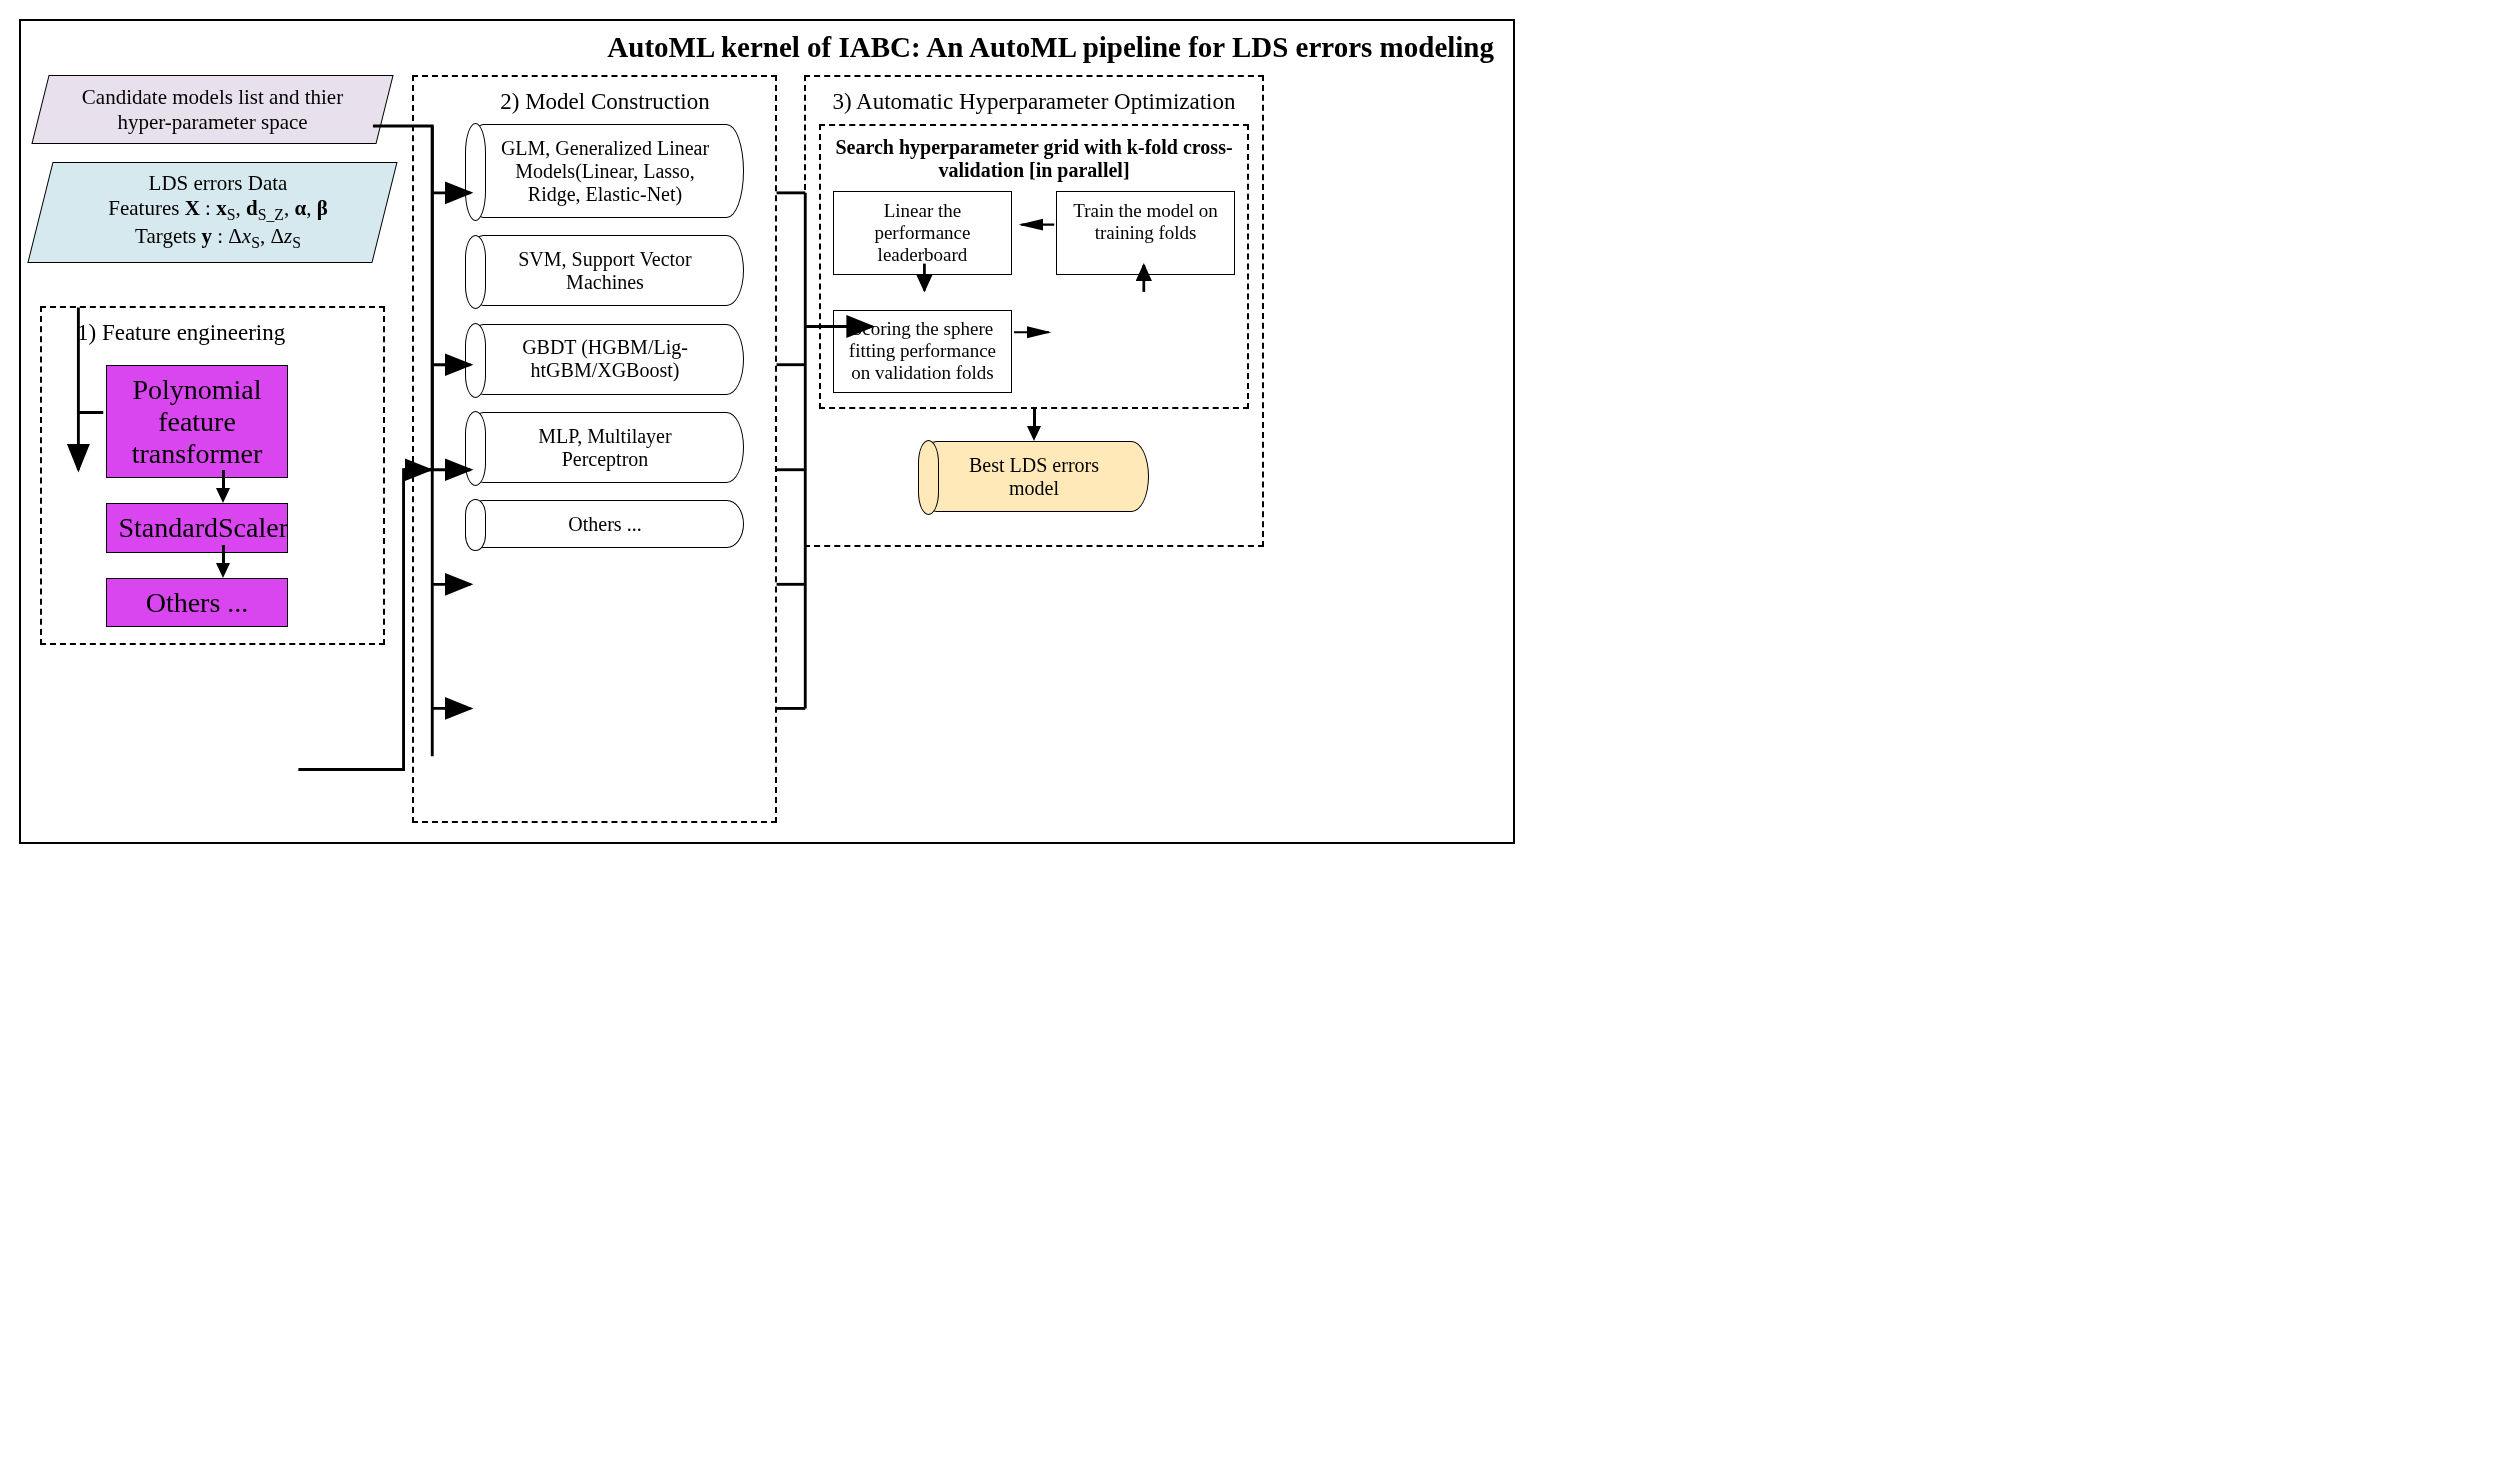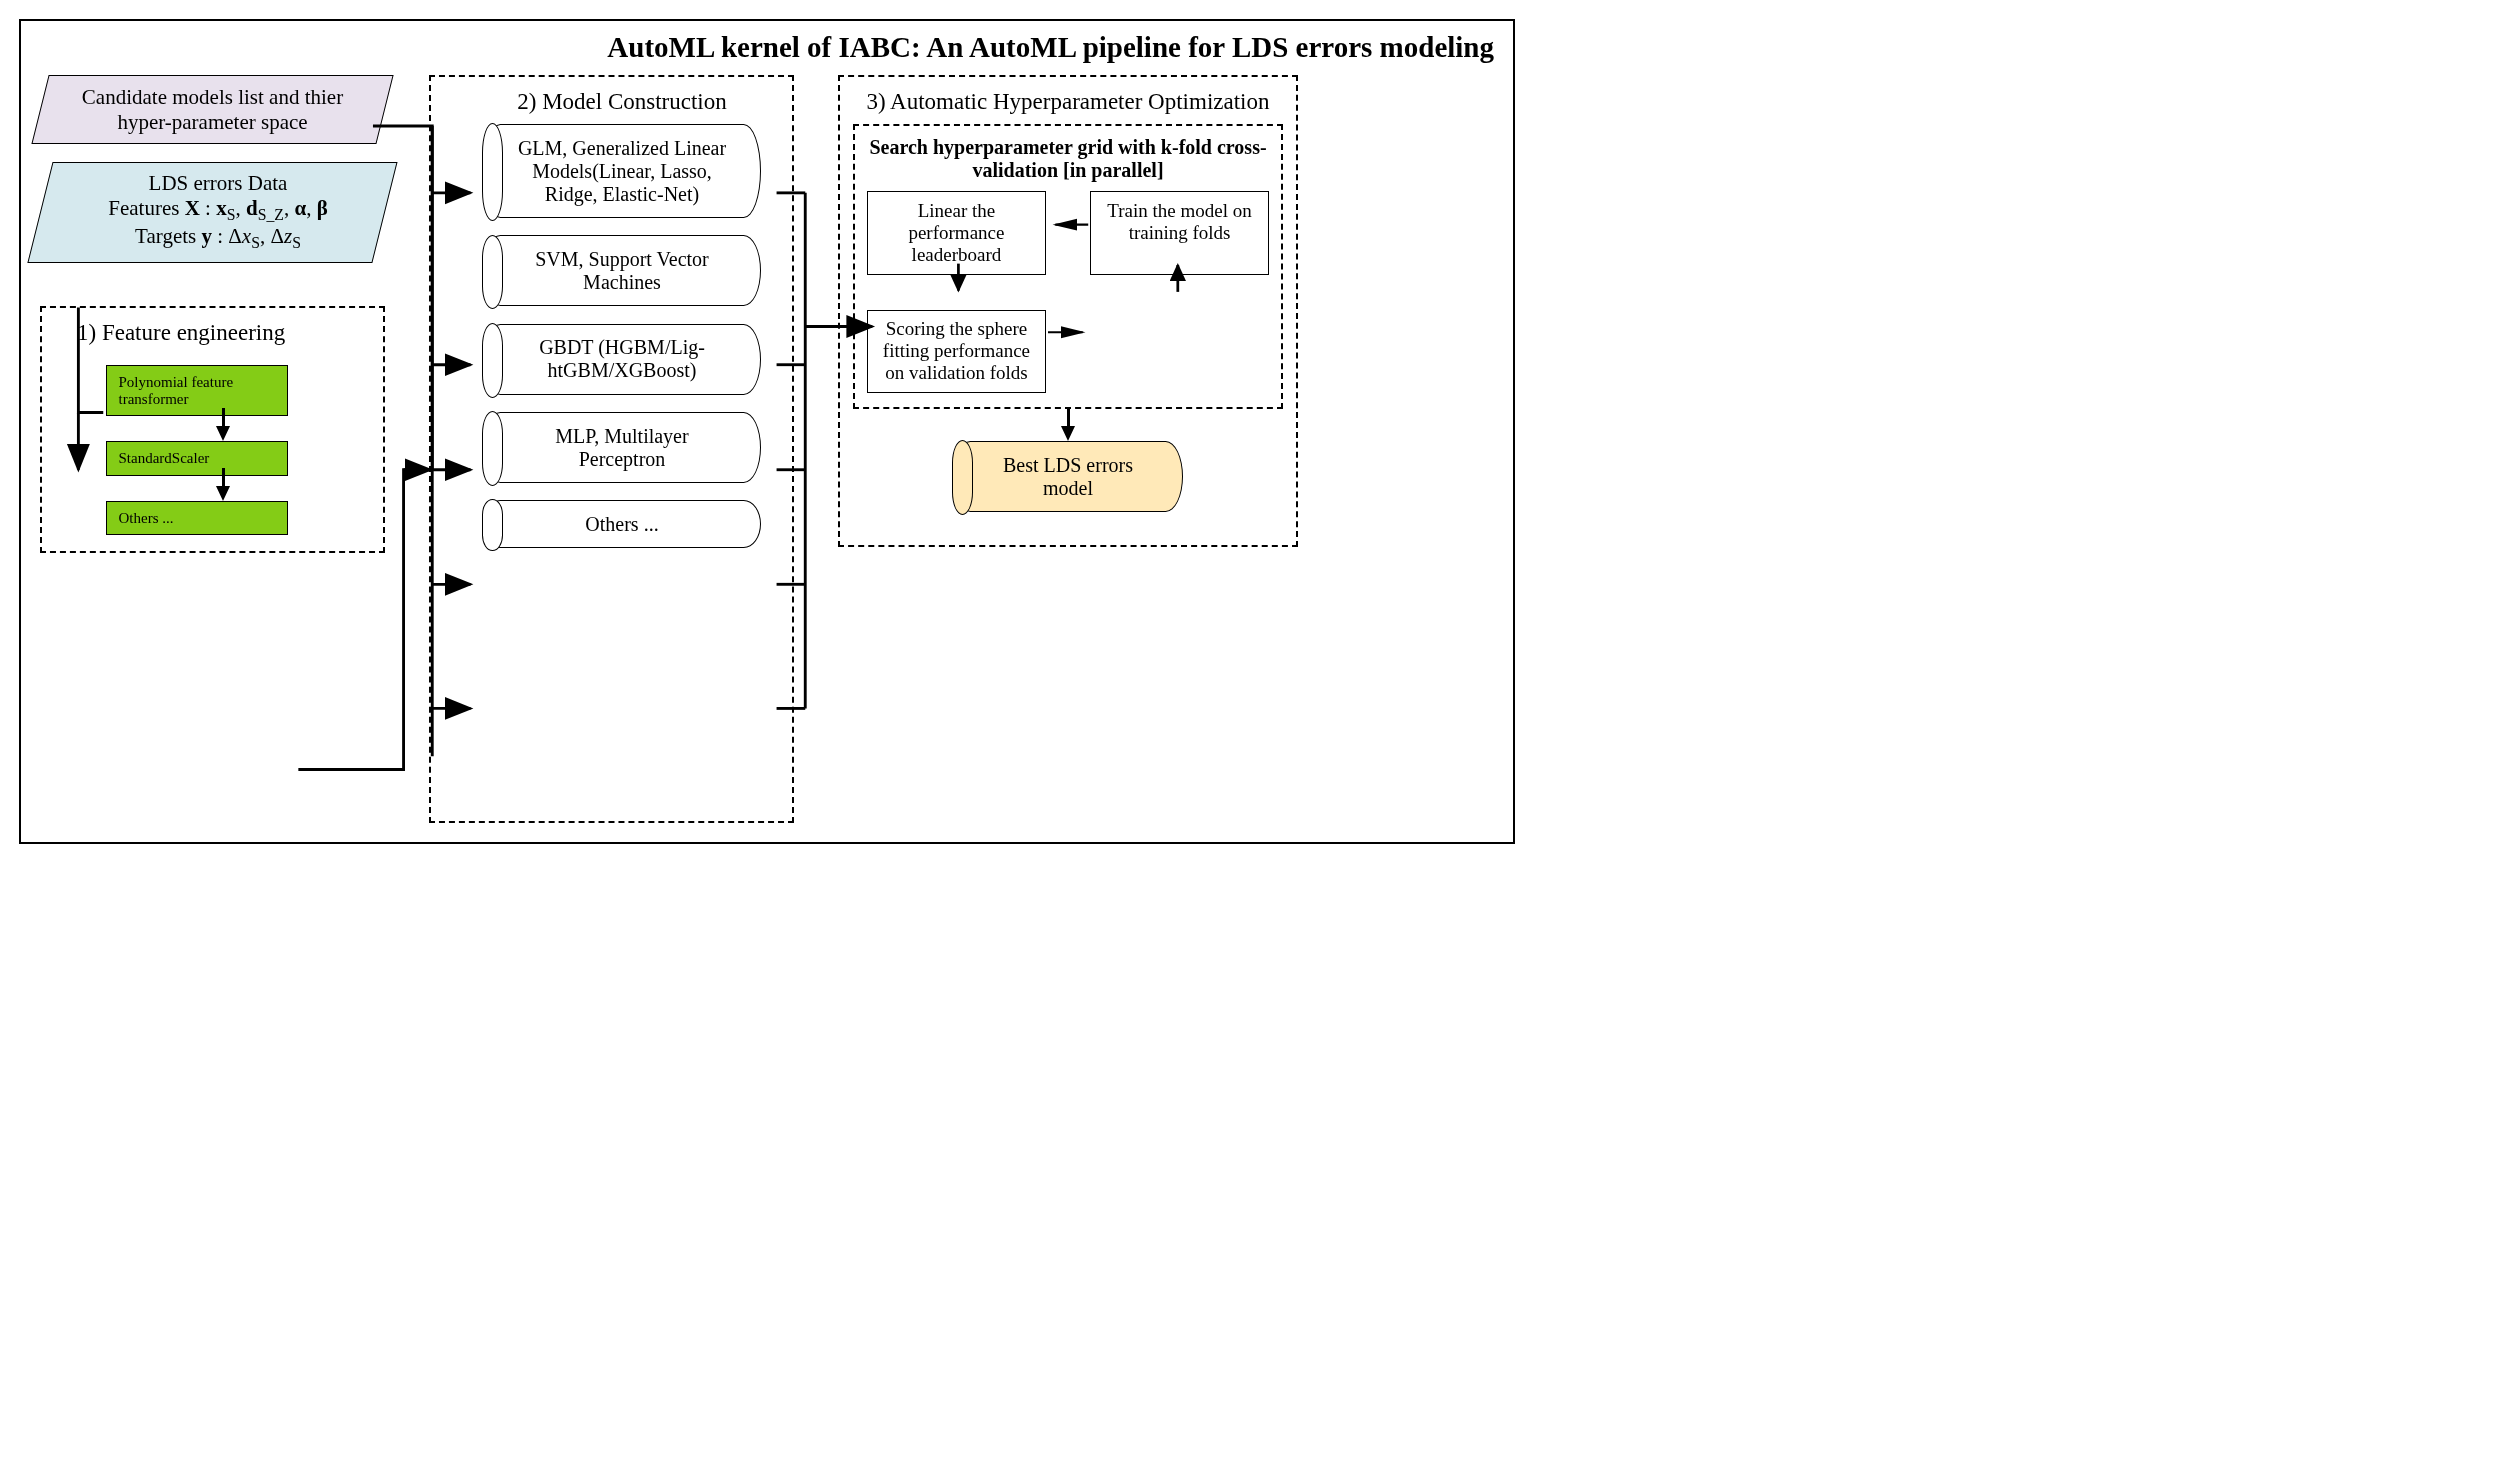--- a/index.html
+++ b/index.html
@@ -17,21 +17,21 @@
     position: relative;
   }
   .title {
     text-align: right;
     font-size: 29px;
     font-weight: bold;
     margin: 0 0 11.5px 0;
   }
   .columns {
     display: flex;
-    gap: 44px;
+    gap: 27px;
     align-items: flex-start;
   }
   .col1 { width: 345px; position: relative; }
   .col2 { width: 365px; }
   .col3 { width: 460px; }
 
   
   .parallelogram {
     position: relative;
     margin: 0 0 17.3px 0;
@@ -59,23 +59,24 @@
     font-size: 23px;
     font-weight: normal;
     text-align: center;
     margin: 1.9px 0 9.6px 0;
   }
   .group-title.left { text-align: left; }
 
   
   .box {
     border: 1.9px solid #000;
-    background: #84cc16;
+    background: #d946ef;
     padding: 7.7px 11.5px;
-    font-size: 15px;
+    font-size: 28px;
+    text-align: center;
     margin: 0 auto;
   }
   .fe-box { width: 182px; }
 
   .arrow-down {
     width: 0; height: 0;
     border-left: 7.7px solid transparent;
     border-right: 7.7px solid transparent;
     border-top: 15.3px solid #000;
     margin: 0 auto;

